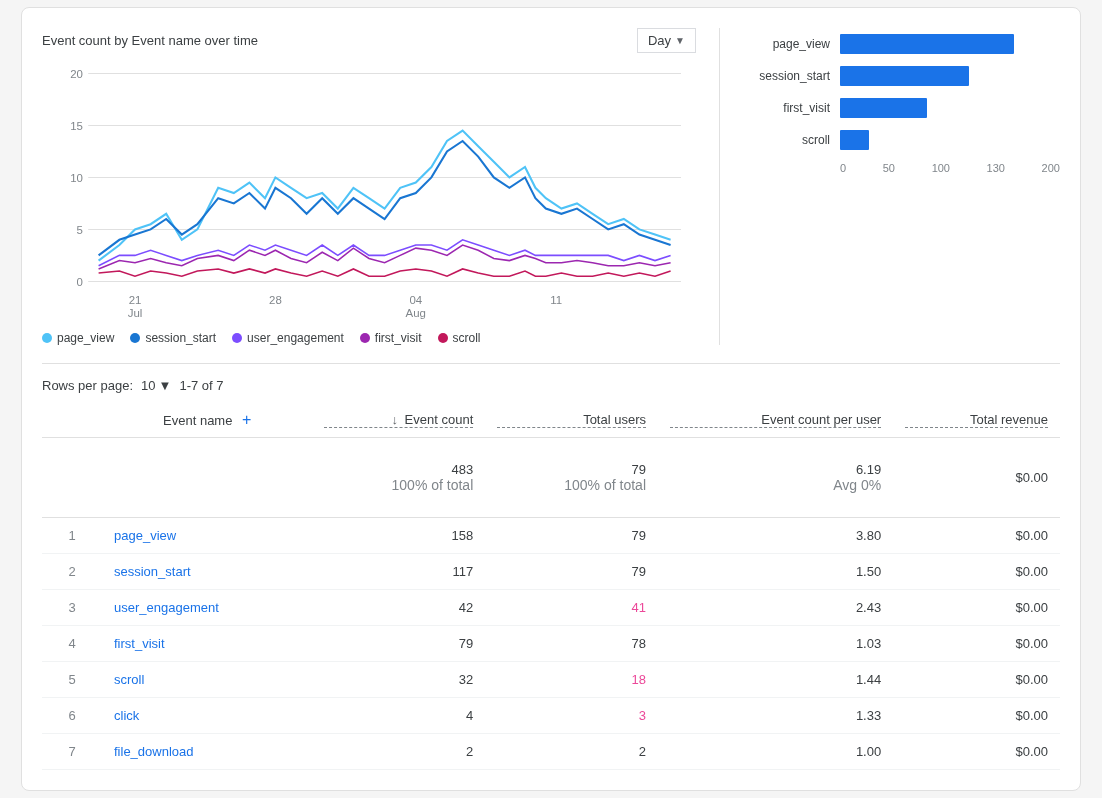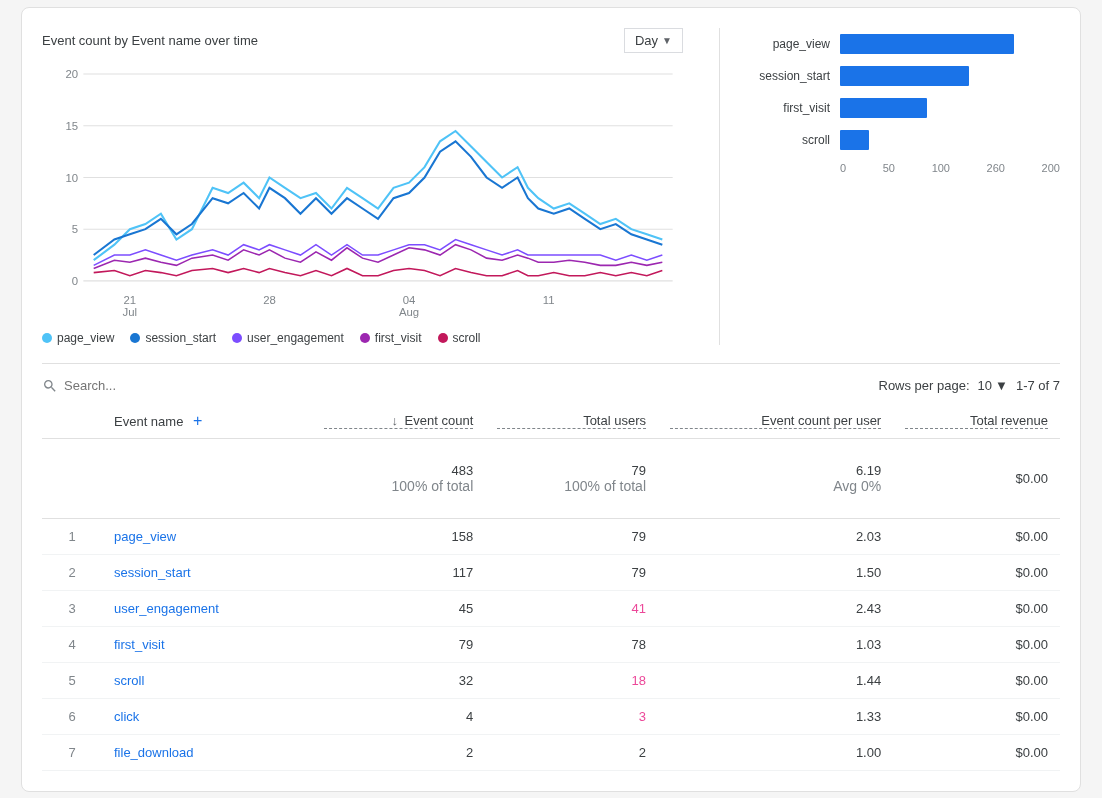--- a/index.html
+++ b/index.html
@@ -20,21 +20,21 @@
       padding: 20px;
     }
     .top-section {
       display: flex;
       gap: 20px;
       margin-bottom: 18px;
     }
     .chart-left {
       flex: 1;
       border-right: 1px solid #e0e0e0;
-      padding-right: 36px;
+      padding-right: 23px;
     }
     .chart-right {
       width: 320px;
     }
     .chart-header {
       display: flex;
       justify-content: space-between;
       align-items: center;
       margin-bottom: 10px;
     }
@@ -180,21 +180,21 @@
       padding: 8px 12px;
       font-weight: 500;
       color: #3c4043;
       text-align: right;
     }
     thead th:first-child {
       text-align: left;
       width: 60px;
     }
     thead th.col-name {
-      text-align: left;
+      text-align: center;
     }
     .col-subtext {
       font-size: 11px;
       color: #80868b;
       font-weight: 400;
       border-bottom: 1px dashed #80868b;
     }
     .totals-row td {
       padding: 24px 12px;
       text-align: right;
@@ -335,36 +335,30 @@
         <div class="bar-row">
           <div class="bar-label">scroll</div>
           <div class="bar-wrap">
             <div class="bar-fill" style="width:13%"></div>
           </div>
         </div>
         <div class="bar-axis">
           <span>0</span>
           <span>50</span>
           <span>100</span>
-          <span>260</span>
+          <span>130</span>
           <span>200</span>
         </div>
       </div>
     </div>
   </div>
 
   <hr class="divider">
 
   <div class="table-controls">
-    <div class="search-box">
-      <svg class="search-icon-svg" viewBox="0 0 24 24">
-        <path d="M15.5 14h-.79l-.28-.27A6.471 6.471 0 0 0 16 9.5 6.5 6.5 0 1 0 9.5 16c1.61 0 3.09-.59 4.23-1.57l.27.28v.79l5 4.99L20.49 19l-4.99-5zm-6 0C7.01 14 5 11.99 5 9.5S7.01 5 9.5 5 14 7.01 14 9.5 11.99 14 9.5 14z"></path>
-      </svg>
-      <input type="text" style="border: none; outline: none; font-size: 13px; color: rgb(60, 64, 67); width: 200px;" placeholder="Search...">
-    </div>
     <div class="pagination">
       <span>Rows per page:</span>
       <div class="rows-dropdown">
         <span>10</span>
         <span>▼</span>
       </div>
       <span>1-7 of 7</span>
     </div>
   </div>
 
@@ -412,35 +406,35 @@
           <span class="totals-sub">Avg 0%</span>
         </td>
         <td>$0.00</td>
       </tr>
 
       <tr>
         <td>1</td>
         <td class="name-cell"><a class="event-link">page_view</a></td>
         <td>158</td>
         <td>79</td>
-        <td>2.03</td>
+        <td>3.80</td>
         <td>$0.00</td>
       </tr>
       <tr>
         <td>2</td>
         <td class="name-cell"><a class="event-link">session_start</a></td>
         <td>117</td>
         <td>79</td>
         <td>1.50</td>
         <td>$0.00</td>
       </tr>
       <tr>
         <td>3</td>
         <td class="name-cell"><a class="event-link">user_engagement</a></td>
-        <td>45</td>
+        <td>42</td>
         <td class="highlight-blue">41</td>
         <td>2.43</td>
         <td>$0.00</td>
       </tr>
       <tr>
         <td>4</td>
         <td class="name-cell"><a class="event-link">first_visit</a></td>
         <td>79</td>
         <td>78</td>
         <td>1.03</td>

